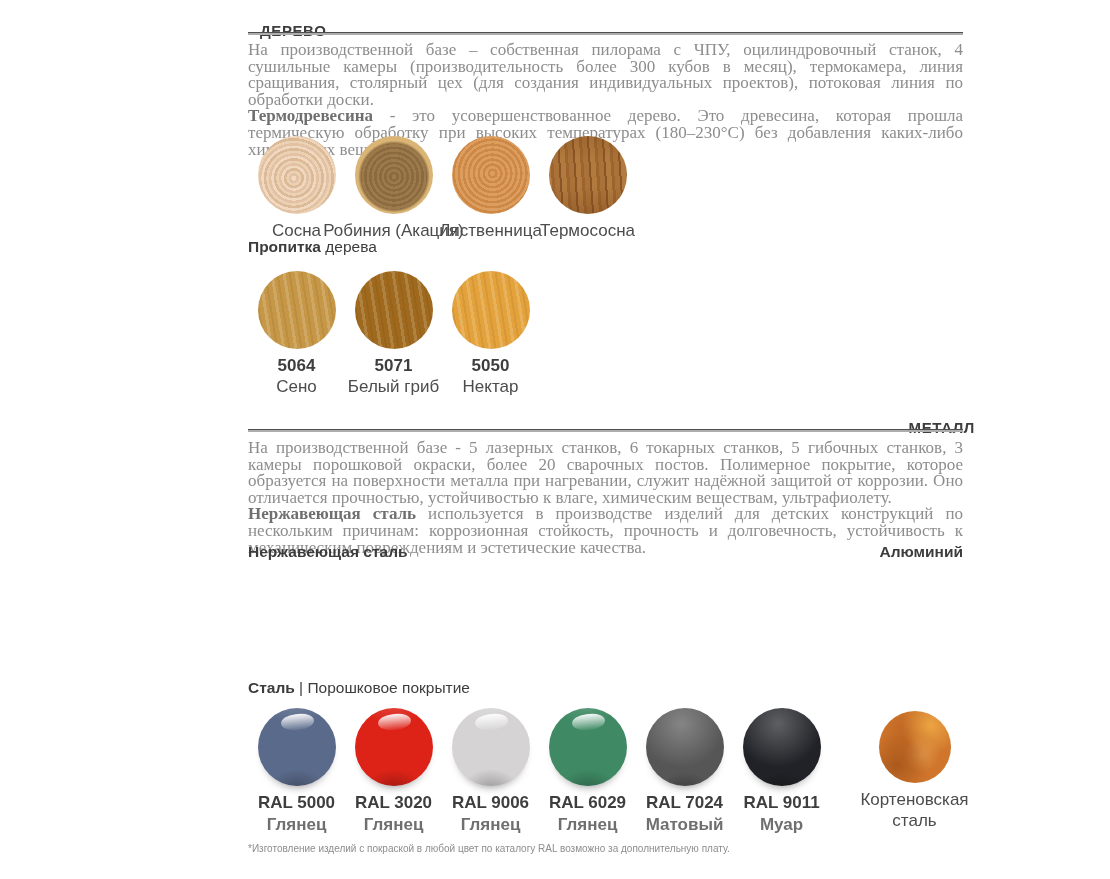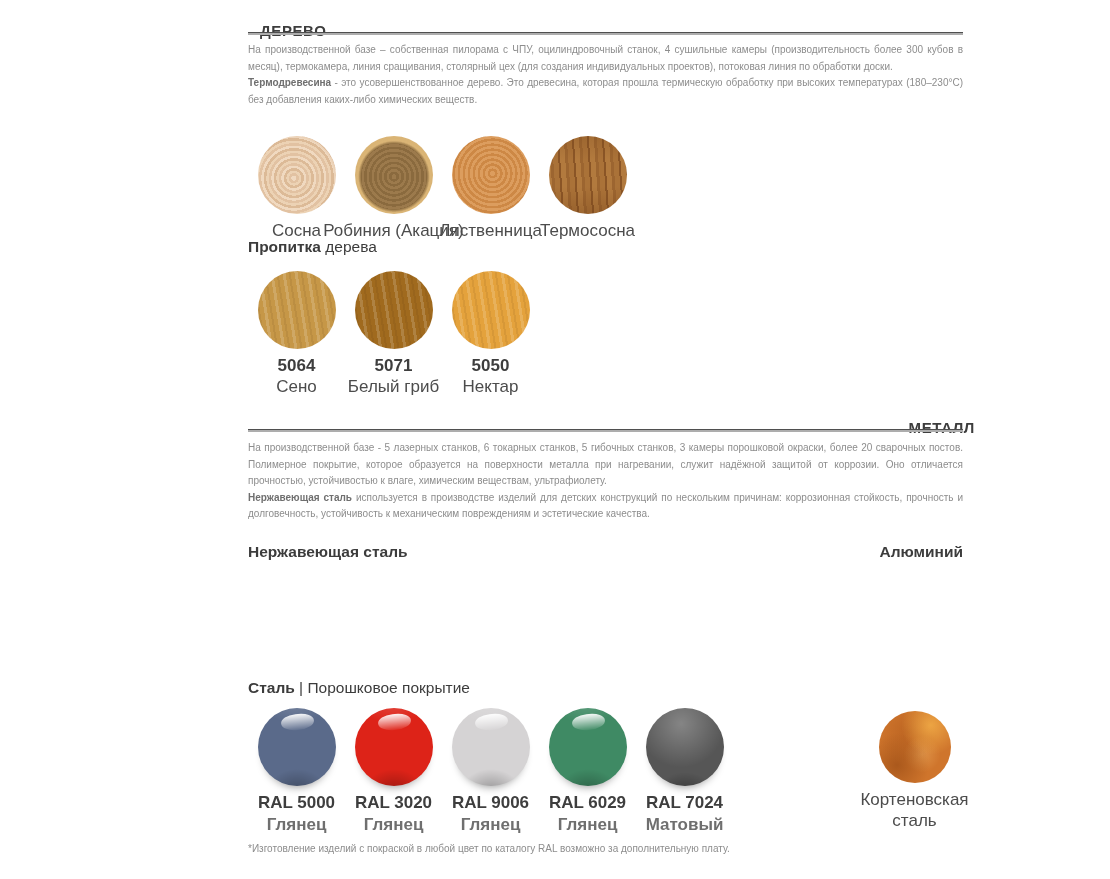--- a/index.html
+++ b/index.html
@@ -5,21 +5,21 @@
   html,body{margin:0;padding:0;background:#fff;}
   .page{position:relative;width:1110px;height:879px;background:#ffffff;overflow:hidden;
         font-family:"Liberation Sans", sans-serif;}
   .blk{position:absolute;left:248px;width:715px;}
 
   
   .h-section{margin:12px;font-size:15px;font-weight:700;color:#3d3d3d;letter-spacing:.6px;}
   .rule{height:2px;background:#adadad;border-top:1px solid #4f4f4f;}
 
   
-  .body-copy{font-size:10px;line-height:16.6px;color:#8d8d8d;text-align:justify;}
+  .body-copy{font-size:17px;line-height:16.6px;color:#8d8d8d;text-align:justify;font-family:Liberation Serif, serif;}
   .body-copy p{margin:0;}
   .lead{font-weight:700;color:#6f6f6f;}
 
   
   .subhead{font-size:15.5px;color:#3c3c3c;font-weight:600;}
   .subhead .bold{font-weight:700;}
   .subhead .reg{font-weight:400;}
   .row-between{display:flex;justify-content:space-between;align-items:baseline;}
 
   
@@ -209,20 +209,27 @@
         <div class="finish">Глянец</div>
       </div>
     </div>
     <div class="cell">
       <div class="circle sw-ball matte ballshadow" style="--c: #565656;"></div>
       <div class="lbl">
         <div class="code">RAL 7024</div>
         <div class="finish">Матовый</div>
       </div>
     </div>
+    <div class="cell">
+      <div class="circle sw-ball matte ballshadow" style="--c: #202227;"></div>
+      <div class="lbl">
+        <div class="code">RAL 9011</div>
+        <div class="finish">Муар</div>
+      </div>
+    </div>
     <div class="spacer"></div>
     <div class="cell">
       <div class="circle d72 mt3 sw-corten" style="--c: #cf752c;"></div>
       <div class="lbl">Кортеновская сталь</div>
     </div>
   </div>
 
   <div class="blk footnote pos-footnote">*Изготовление изделий с покраской в любой цвет по каталогу RAL возможно за дополнительную плату.</div>
 
 </div>

